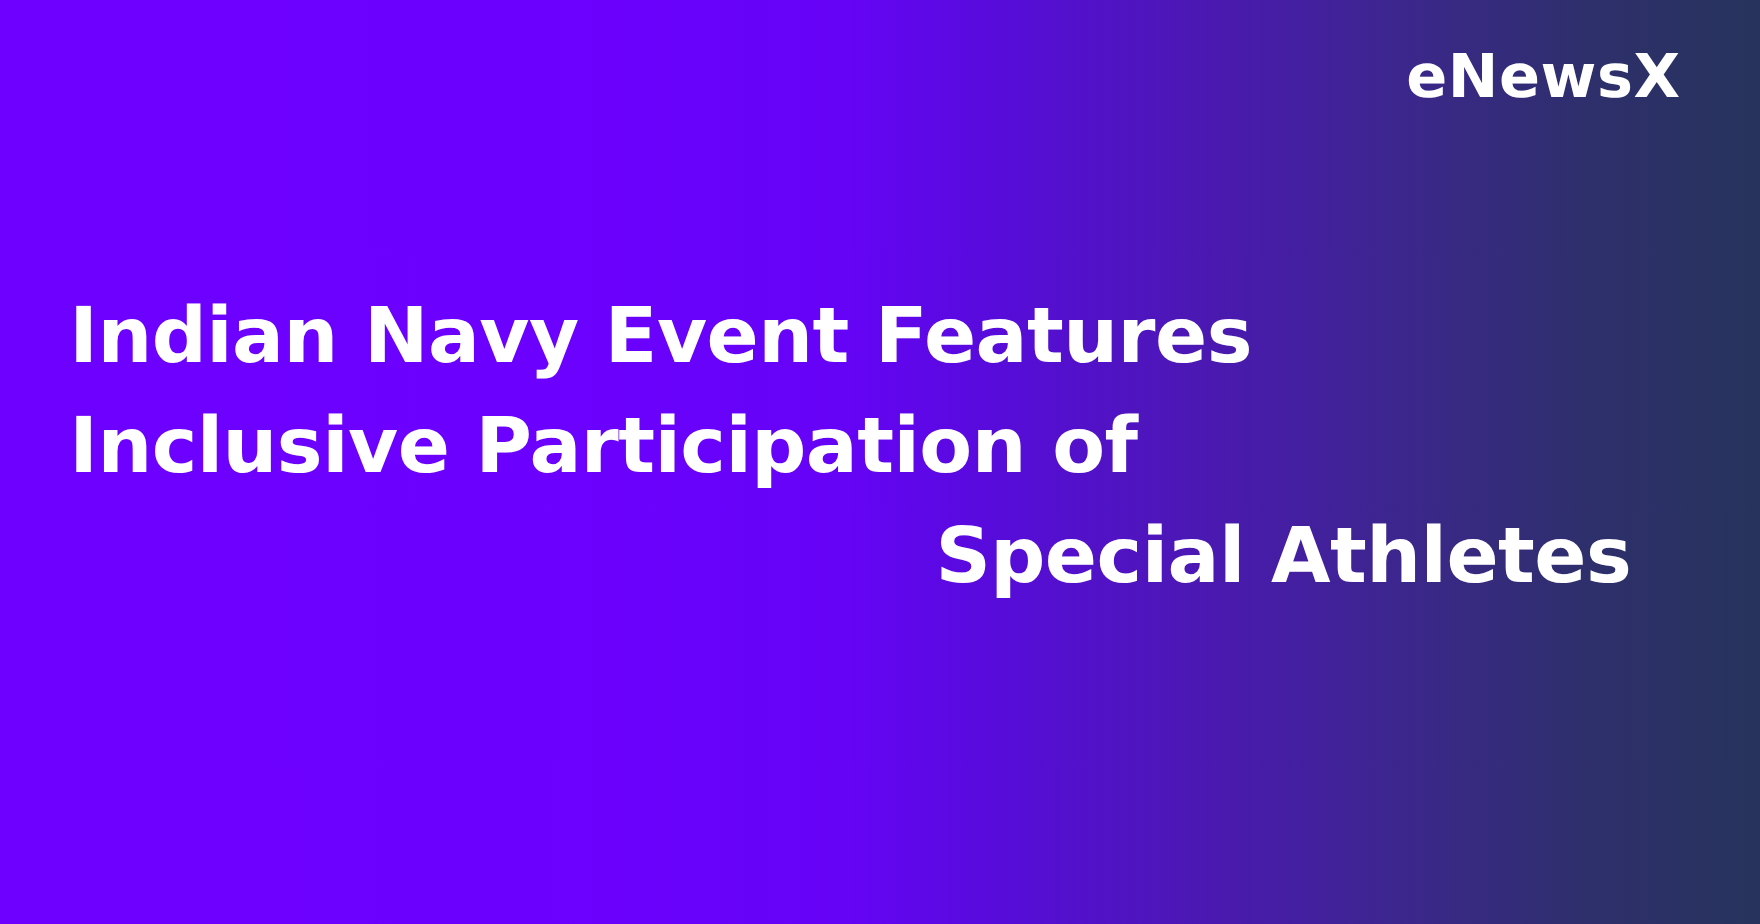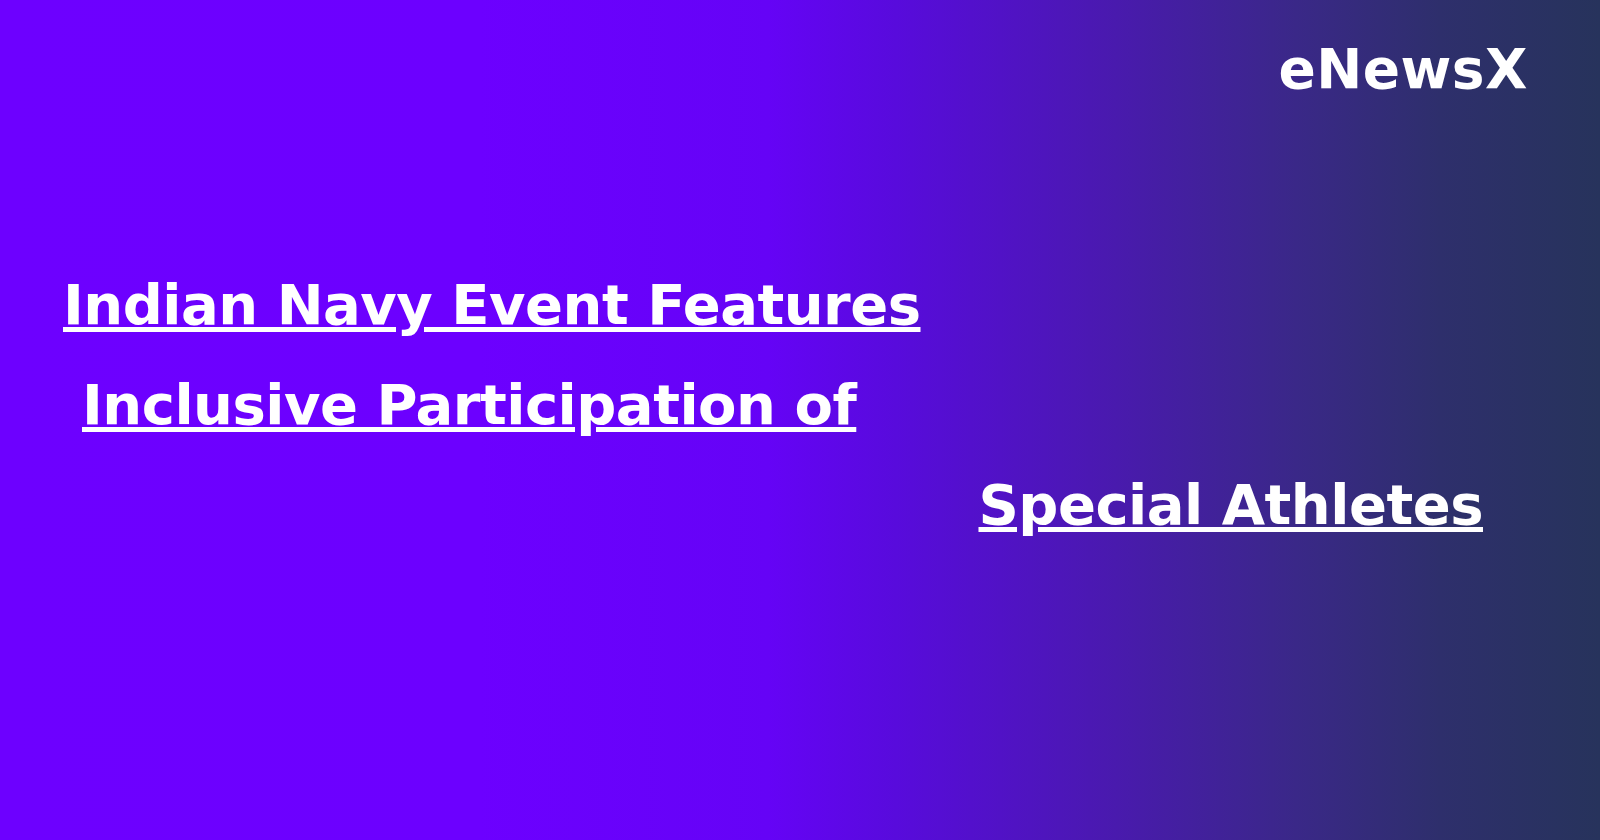--- a/index.html
+++ b/index.html
@@ -47,36 +47,35 @@
   
   #headline-block {
     position: absolute;
     left: 63px;
     top: 255px;
     width: 1420px;
   }
   .headline-line {
     color: #ffffff;
     font-family: "DejaVu Sans", "Liberation Sans", sans-serif;
-    font-size: 56px;
+    font-size: 70px;
     font-weight: 700;
     line-height: 100px;
     letter-spacing: -0.5px;
     white-space: nowrap;
-    text-decoration: underline;
   }
 </style>
 </head>
 <body>
 
 <div id="card" style="background-color: rgb(109, 0, 255);">
 
   <div id="brand" style="color: rgb(255, 255, 255);">
     <span>eNewsX</span>
   </div>
 
   <div id="headline-block">
     <div class="headline-line" style="color: rgb(255, 255, 255);">Indian Navy Event Features</div>
-    <div class="headline-line" style="color: rgb(255, 255, 255); margin-left: 19px;">Inclusive Participation of</div>
+    <div class="headline-line" style="color: rgb(255, 255, 255);">Inclusive Participation of</div>
     <div class="headline-line" style="color: rgb(255, 255, 255); text-align: right;">Special Athletes</div>
   </div>
 
 </div>
 
 </body></html>

